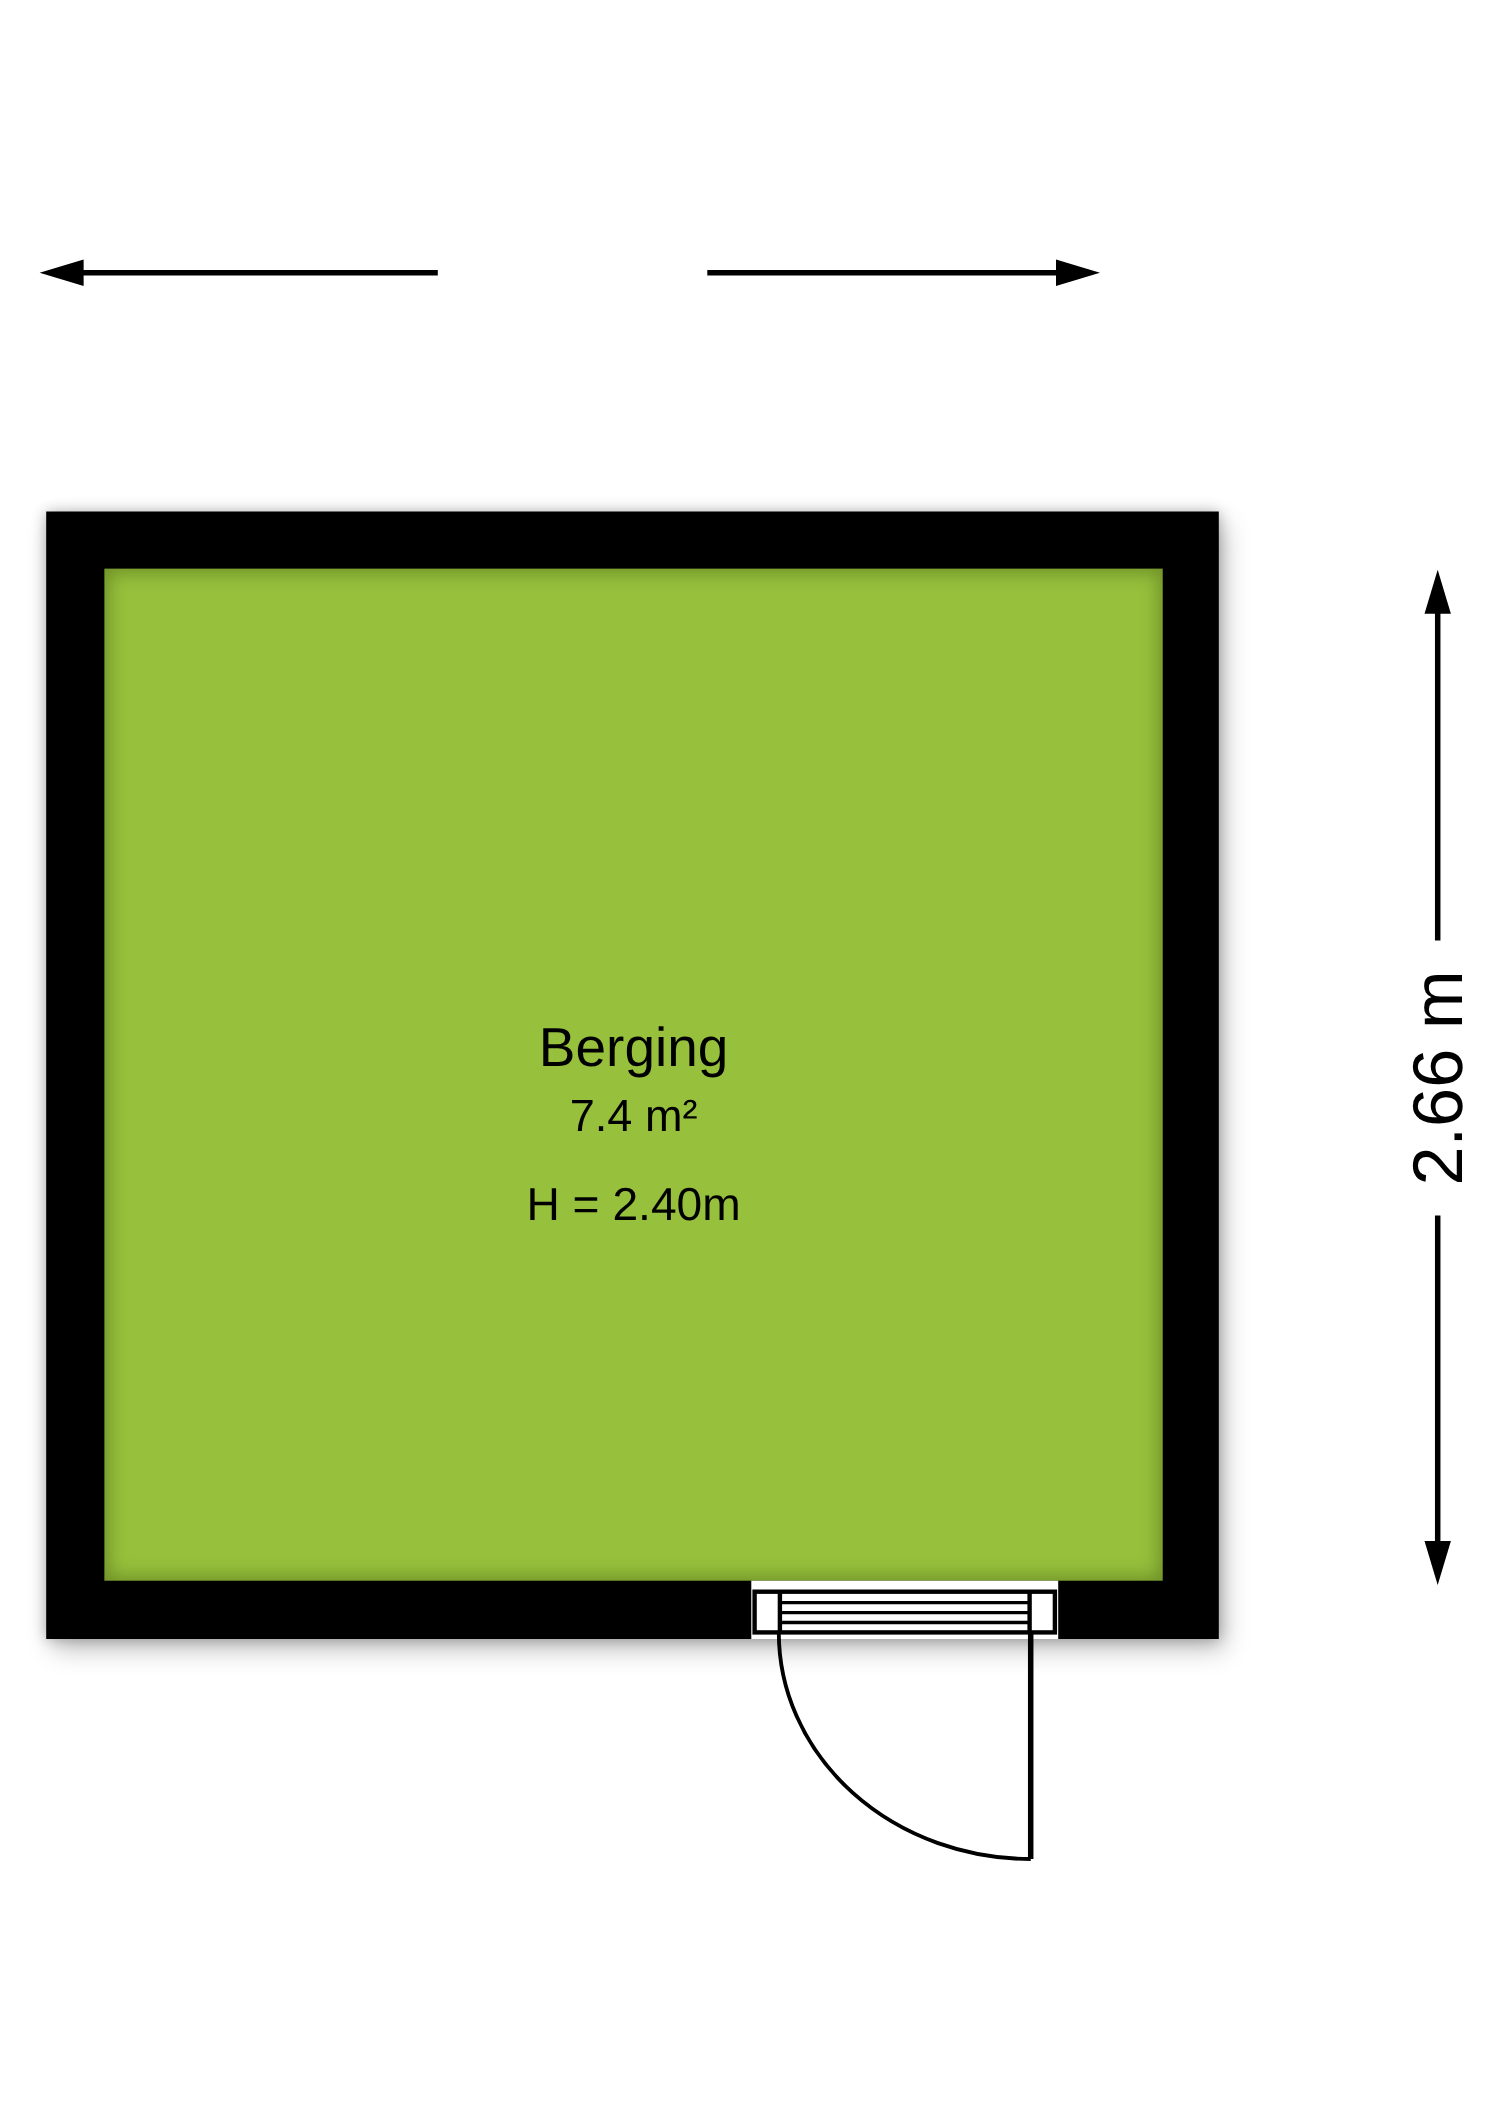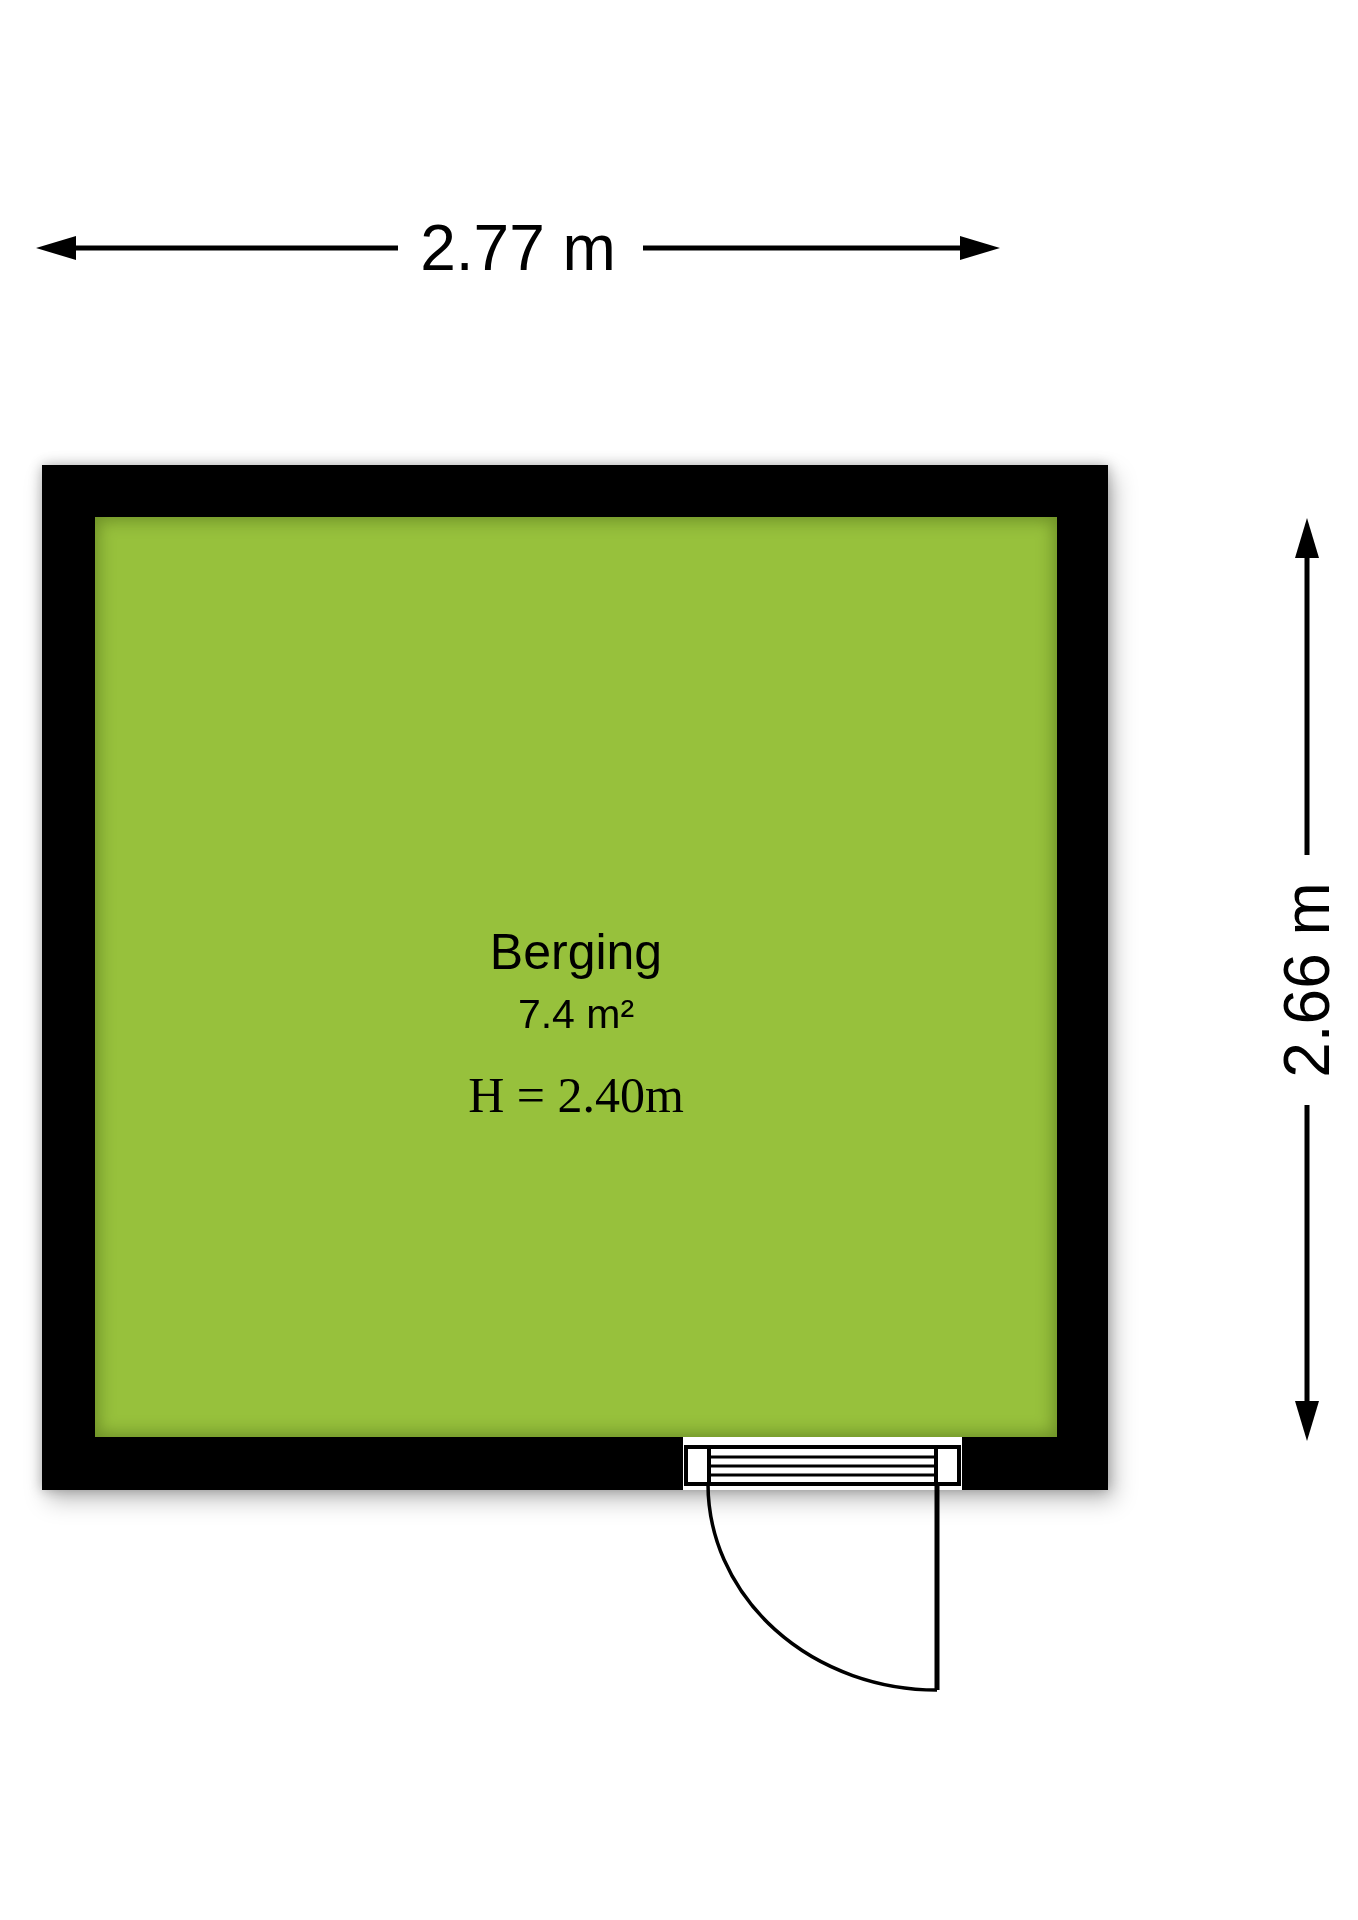--- a/index.html
+++ b/index.html
@@ -34,21 +34,21 @@
   .door-gap {
     left: 641px; top: 972px;
     width: 279px; height: 53px;
     background: #ffffff;
   }
 
   
   .room-label { left: 95px; width: 962px; text-align: center; }
   .room-name   { top: 916px;  font-size: 50px; line-height: 72px; }
   .room-area   { top: 980px;  font-size: 41px; line-height: 68px; }
-  .room-height { top: 1067px; font-size: 50px; line-height: 56px; font-family: Liberation Serif, serif; }
+  .room-height { top: 1067px; font-size: 42px; line-height: 56px; }
 
   
   .dim-label {
     font-size: 64px;
     text-align: center;
     white-space: nowrap;
   }
   .dim-top-label {
     left: 36px; top: 204px;
     width: 964px; height: 88px;
@@ -102,21 +102,20 @@
       <line class="ln" x1="709" y1="1447" x2="709" y2="1484" stroke-width="4"></line>
       <line class="ln" x1="936" y1="1447" x2="936" y2="1484" stroke-width="4"></line>
       <line class="ln" x1="709" y1="1457" x2="936" y2="1457" stroke-width="3"></line>
       <line class="ln" x1="709" y1="1466" x2="936" y2="1466" stroke-width="3"></line>
       <line class="ln" x1="709" y1="1475" x2="936" y2="1475" stroke-width="3"></line>
       <line class="ln" x1="937" y1="1484" x2="937" y2="1690" stroke-width="5"></line>
       <path class="ln" d="M 708 1484 A 229 206 0 0 0 937 1690" stroke-width="3.5"></path>
     </g>
   </svg>
 
-  <div class="abs dim-label dim-top-label">2.77 m</div>
 
   <div class="abs dim-label dim-right-label">2.66 m</div>
 
   <div class="abs room-label room-name">Berging</div>
 
   <div class="abs room-label room-area">7.4 m²</div>
 
   <div class="abs room-label room-height">H = 2.40m</div>
 
 </div>

